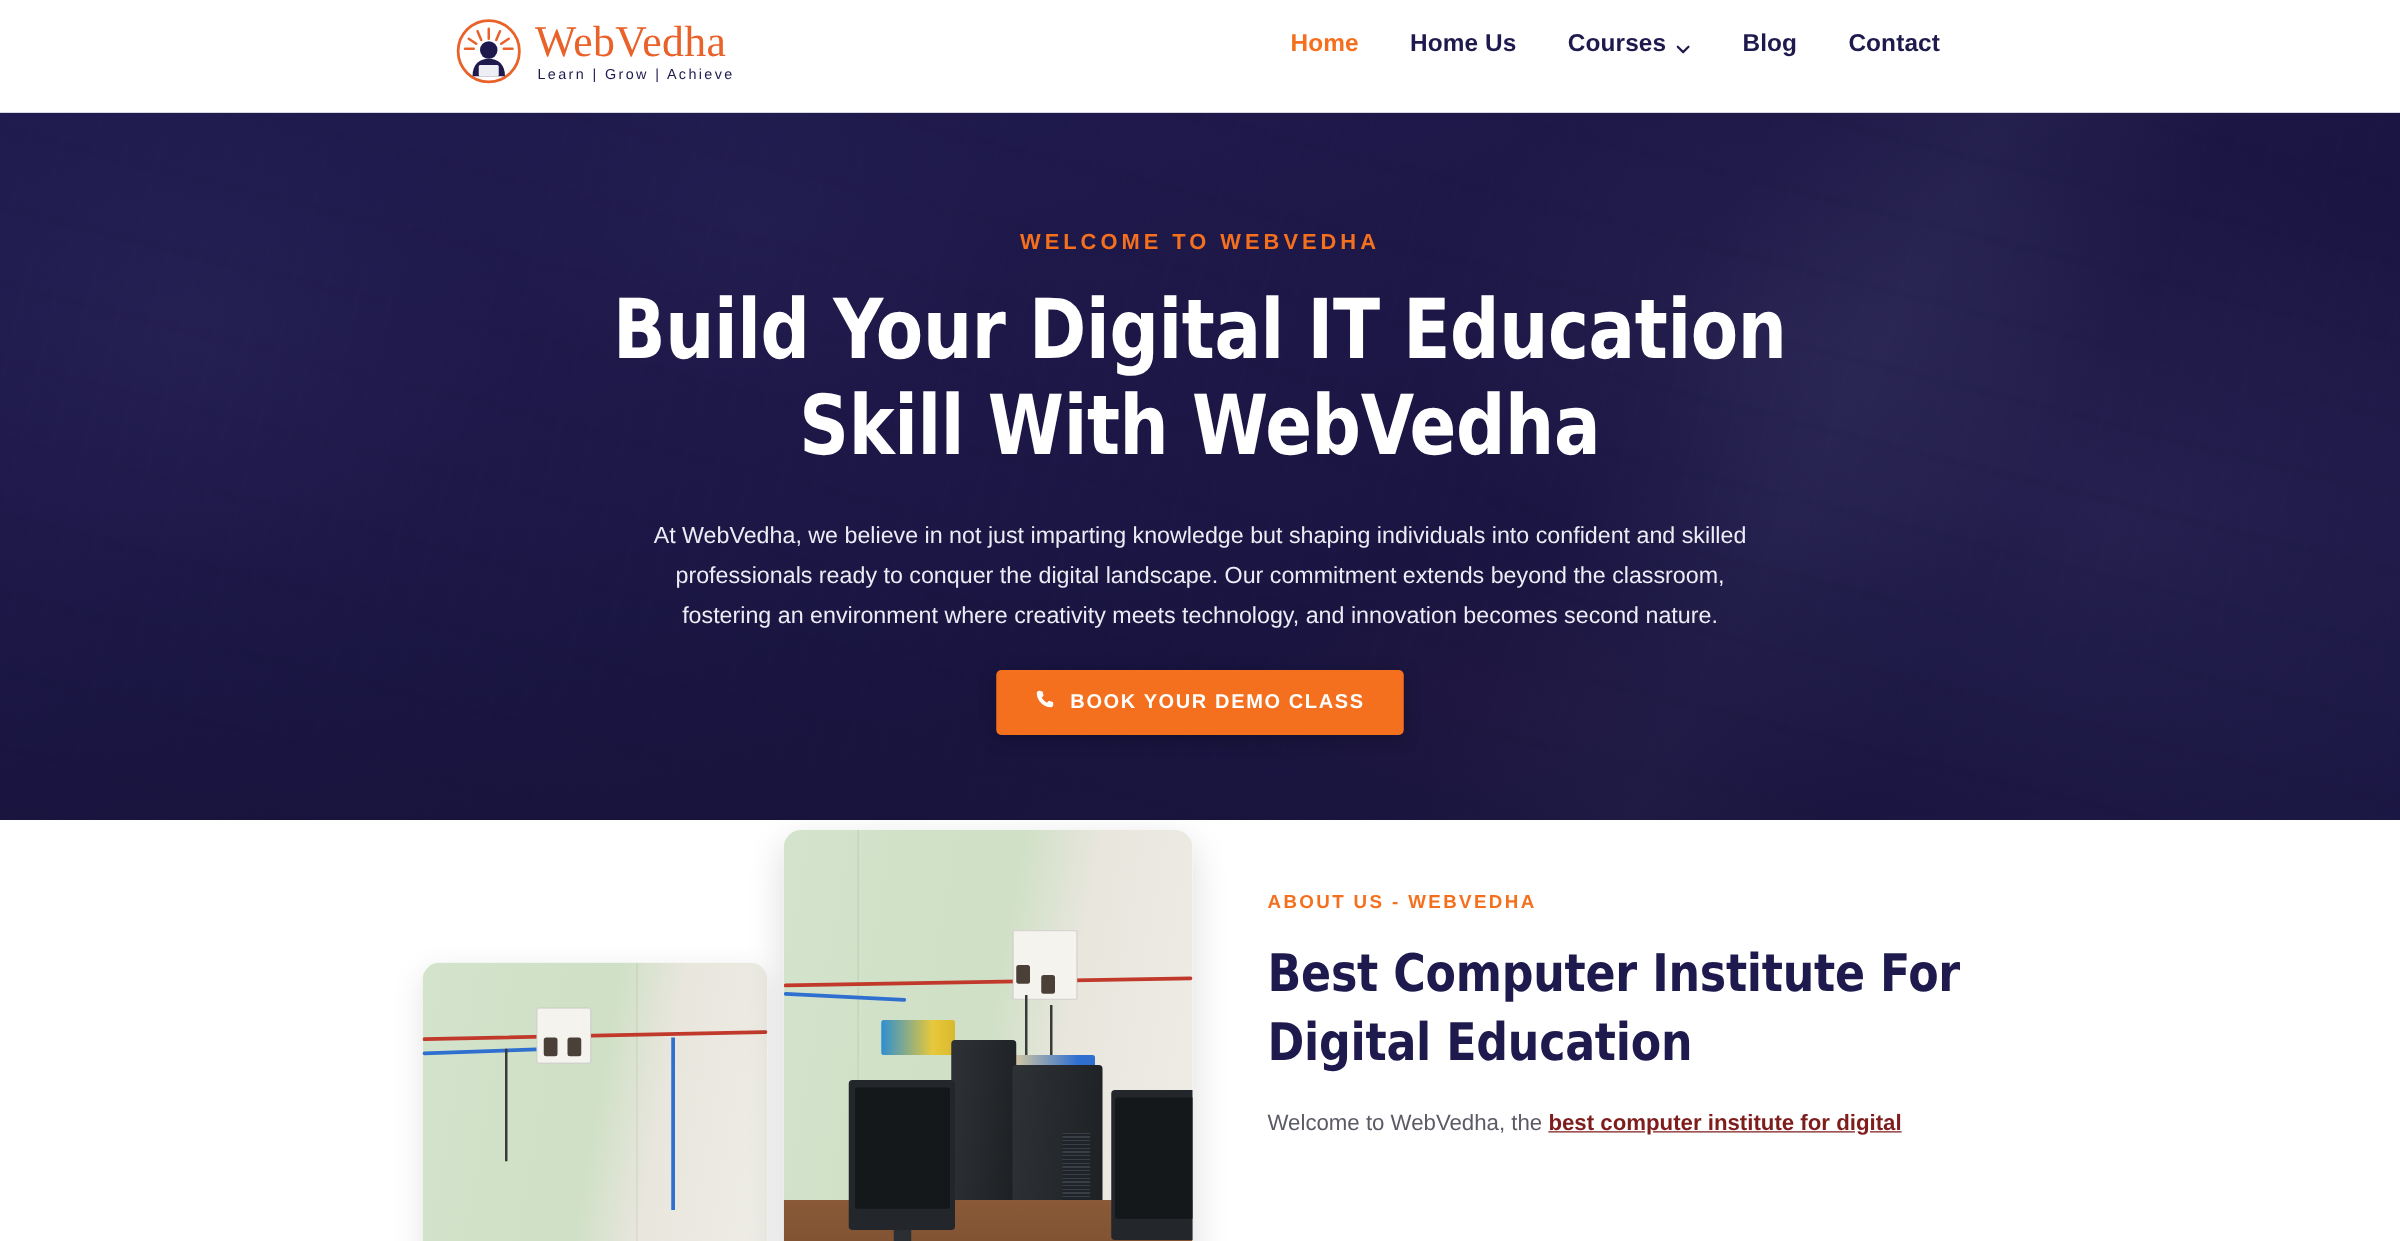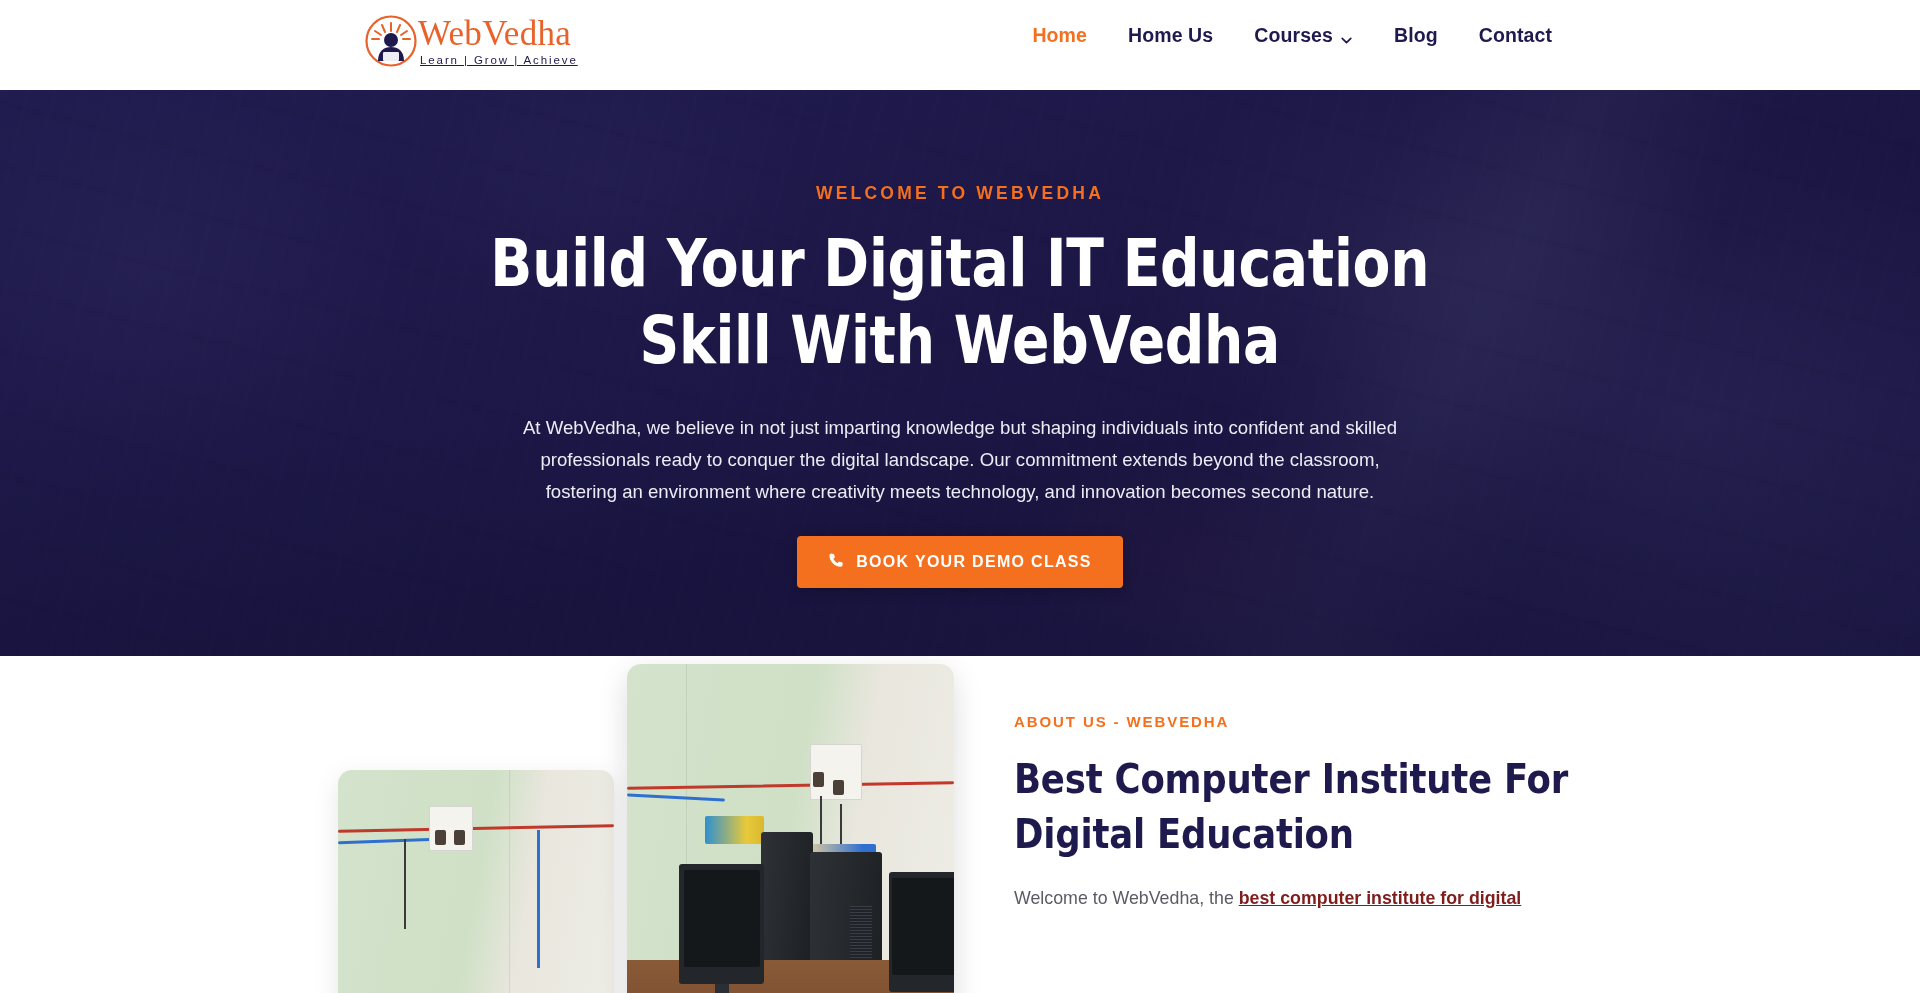--- a/index.html
+++ b/index.html
@@ -10,33 +10,33 @@
   }
 
   
   .header{
     position:absolute; top:0; left:0; width:1920px; height:90px;
     background:#ffffff; display:flex; align-items:center;
     z-index:50;
   }
   .logo-wrap{
     position:absolute; left:364px; top:14px;
-    display:flex; align-items:center; 
+    display:flex; align-items:center; gap:10px;
   }
   .logo-mark{ width:54px; height:54px; flex:0 0 54px; }
   .logo-text{ display:flex; flex-direction:column; justify-content:center; }
   .logo-title{
     font-family:"Liberation Serif", serif;
     font-size:35px; color:#E8622A; line-height:1.0;
     letter-spacing:.3px;
   }
   .logo-tag{
     font-family:"Liberation Sans", sans-serif;
     font-size:11.5px; color:#1E1A4D; letter-spacing:1.9px;
-    margin-top:3px; padding-left:2px;text-decoration:underline;
+    margin-top:3px; padding-left:2px;
   }
 
   .nav{
     position:absolute; right:368px; top:0; height:70px;
     display:flex; align-items:center; gap:41px;
   }
   .nav a{
     font-size:19.5px; font-weight:bold; color:#1E1A4D;
     text-decoration:none; letter-spacing:.1px;
     display:flex; align-items:center; gap:7px;

